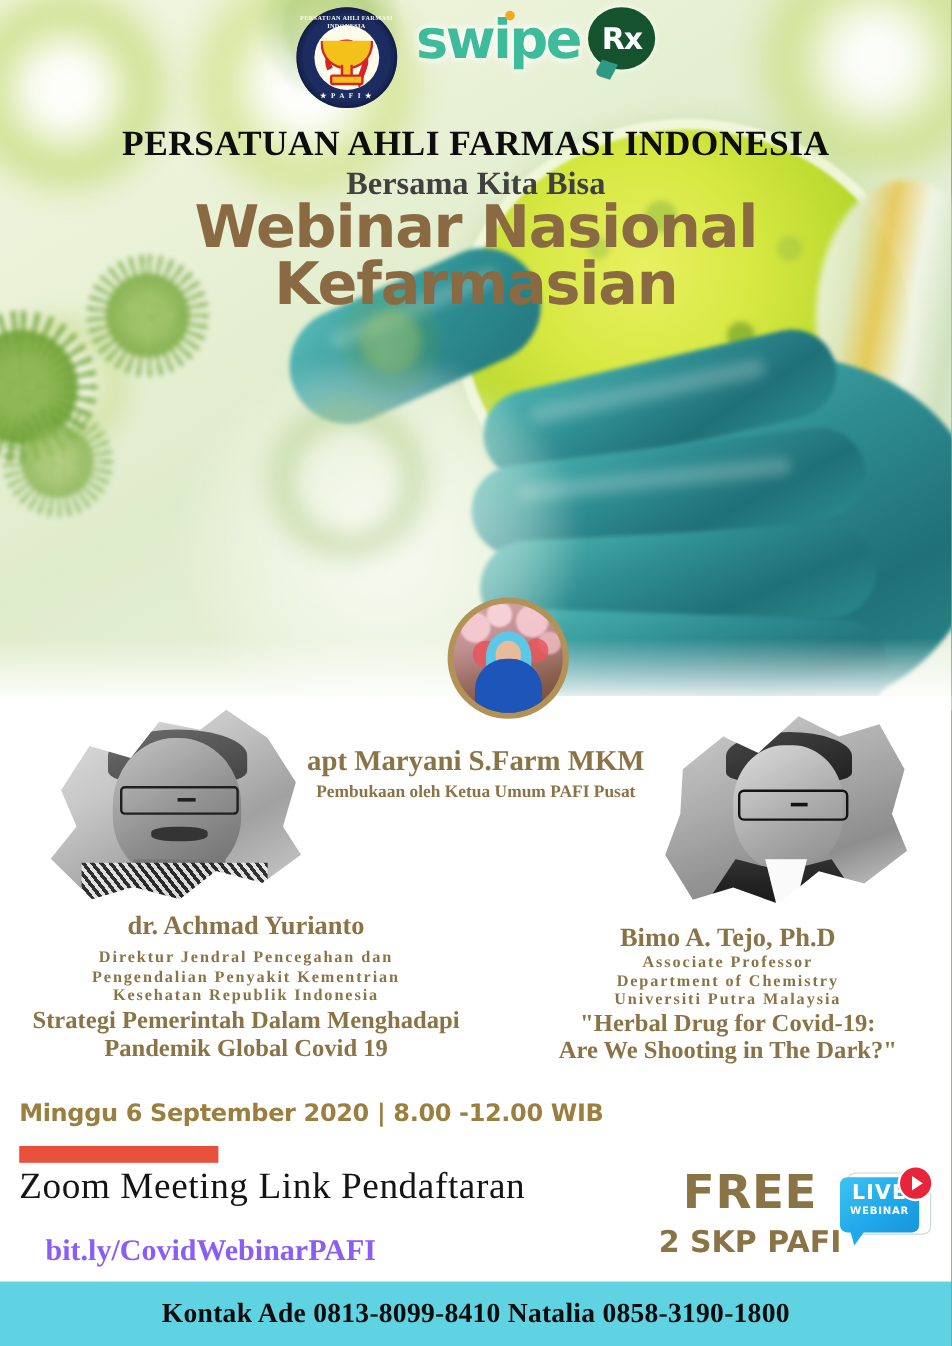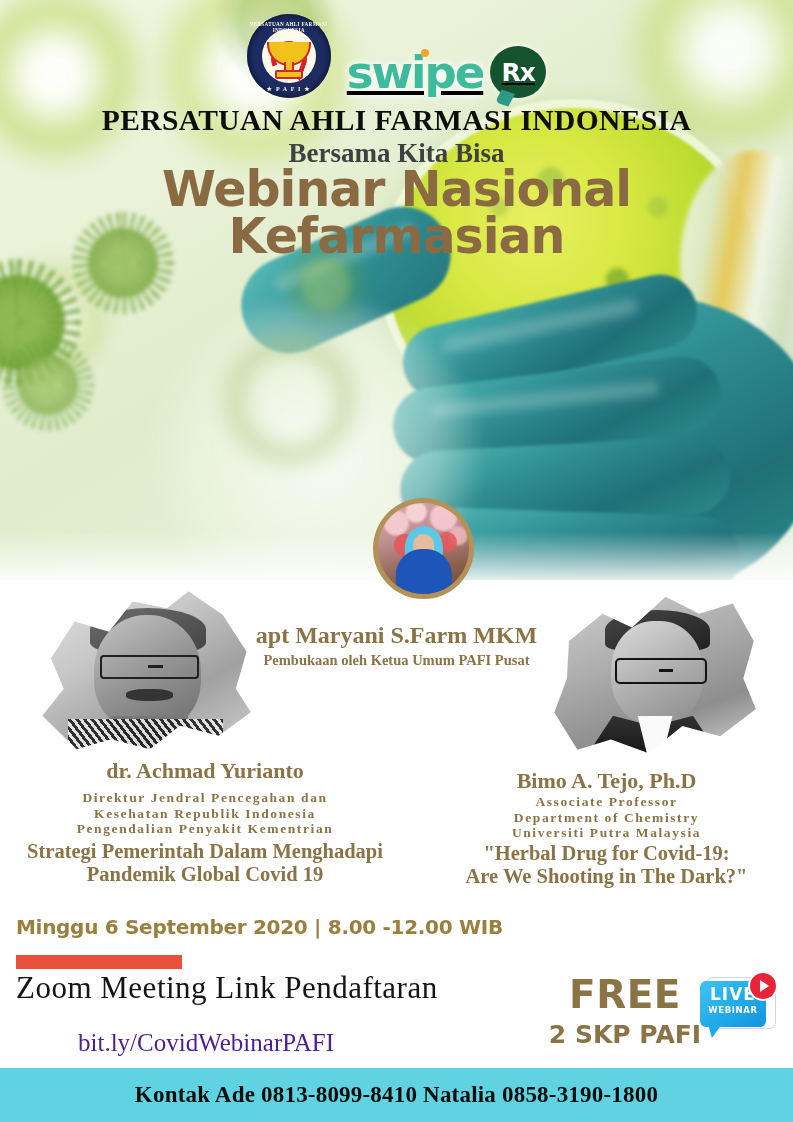--- a/index.html
+++ b/index.html
@@ -83,21 +83,21 @@
     background:radial-gradient(circle,rgba(255,255,255,.75) 0%,rgba(246,250,238,.35) 55%,rgba(255,255,255,0) 78%);
     filter:blur(8px);}
   .bg-fade{position:absolute;left:0;bottom:0;width:100%;height:60px;
     background:linear-gradient(to bottom,rgba(255,255,255,0),#ffffff 92%);}
 
   
   .body-white{position:absolute;left:0;top:580px;width:793px;height:488px;background:#fff;}
 
   
   .logos{position:absolute;left:0;top:6px;width:793px;height:92px;
-         display:flex;align-items:flex-end;justify-content:center;gap:16px;text-decoration:underline;}
+         display:flex;align-items:flex-start;justify-content:center;gap:16px;}
   .pafi-logo{position:relative;width:84px;height:84px;border-radius:50%;
     background:radial-gradient(circle,#fdfbe8 52%,#1b2a5e 53%,#101a3c 100%);
     box-shadow:0 0 0 2px rgba(20,30,70,.7) inset;flex:0 0 auto;}
   .pafi-ring{position:absolute;inset:5px;border-radius:50%;background:#1c2c60;}
   .pafi-in{position:absolute;inset:15px;border-radius:50%;background:#fdfbe9;}
   .pafi-bowl{position:absolute;left:50%;top:46%;transform:translate(-50%,-50%);
     width:40px;height:22px;background:#f2c21b;border-radius:0 0 22px 22px;border:2px solid #d4242a;border-top:none;}
   .pafi-stem{position:absolute;left:50%;top:62%;transform:translateX(-50%);
     width:6px;height:14px;background:#f2c21b;border-left:2px solid #d4242a;border-right:2px solid #d4242a;}
   .pafi-foot{position:absolute;left:50%;top:75%;transform:translateX(-50%);
@@ -214,21 +214,21 @@
   .sp-topic-l{left:0;top:840px;width:410px;}
   .sp-topic-r{left:420px;top:842px;width:373px;}
 
   
   .date-line{position:absolute;left:16px;top:915px;
     font-family:"DejaVu Sans",sans-serif;font-weight:bold;font-size:20px;color:#9a7f3f;letter-spacing:-.3px;}
   .red-bar{position:absolute;left:16px;top:955px;width:166px;height:14px;background:#e8503c;}
   .zoom-line{position:absolute;left:16px;top:970px;
     font-family:"Liberation Serif",serif;font-size:31px;color:#141414;letter-spacing:.5px;}
   .bitly{position:absolute;left:38px;top:1029px;
-    font-family:"Liberation Serif",serif;font-weight:normal;font-size:25px;color:#4c1d95;margin-left:40px;}
+    font-family:"Liberation Serif",serif;font-weight:bold;font-size:25px;color:#8b5cf6;}
 
   .free{position:absolute;left:540px;top:972px;width:170px;text-align:center;
     font-family:"DejaVu Sans",sans-serif;font-weight:bold;font-size:39px;color:#8a7345;letter-spacing:.5px;}
   .skp{position:absolute;left:540px;top:1020px;width:170px;text-align:center;
     font-family:"DejaVu Sans",sans-serif;font-weight:bold;font-size:25px;color:#8a7345;}
 
   
   .live-badge{position:absolute;left:700px;top:975px;width:78px;height:62px;}
   .lb-back{position:absolute;left:6px;top:2px;width:68px;height:50px;border-radius:7px;
     background:#fff;border:1.6px solid #cfd6dc;}
@@ -345,22 +345,22 @@
     <div class="fr-hair"></div>
     <div class="fr-head"></div>
     <div class="fr-suit"></div>
     <div class="fr-shirt"></div>
     <div class="fr-glass"></div>
   </div>
 
   <div class="sp-name sp-name-l">dr. Achmad Yurianto</div>
   <div class="sp-role sp-role-l">
     <div>Direktur Jendral Pencegahan dan</div>
+    <div>Pengendalian Penyakit Kementrian</div>
     <div>Kesehatan Republik Indonesia</div>
-    <div>Pengendalian Penyakit Kementrian</div>
   </div>
   <div class="sp-topic sp-topic-l">
     <div>Strategi Pemerintah Dalam Menghadapi</div>
     <div>Pandemik Global Covid  19</div>
   </div>
 
   <div class="sp-name sp-name-r">Bimo A. Tejo, Ph.D</div>
   <div class="sp-role sp-role-r">
     <div>Associate Professor</div>
     <div>Department of Chemistry</div>

